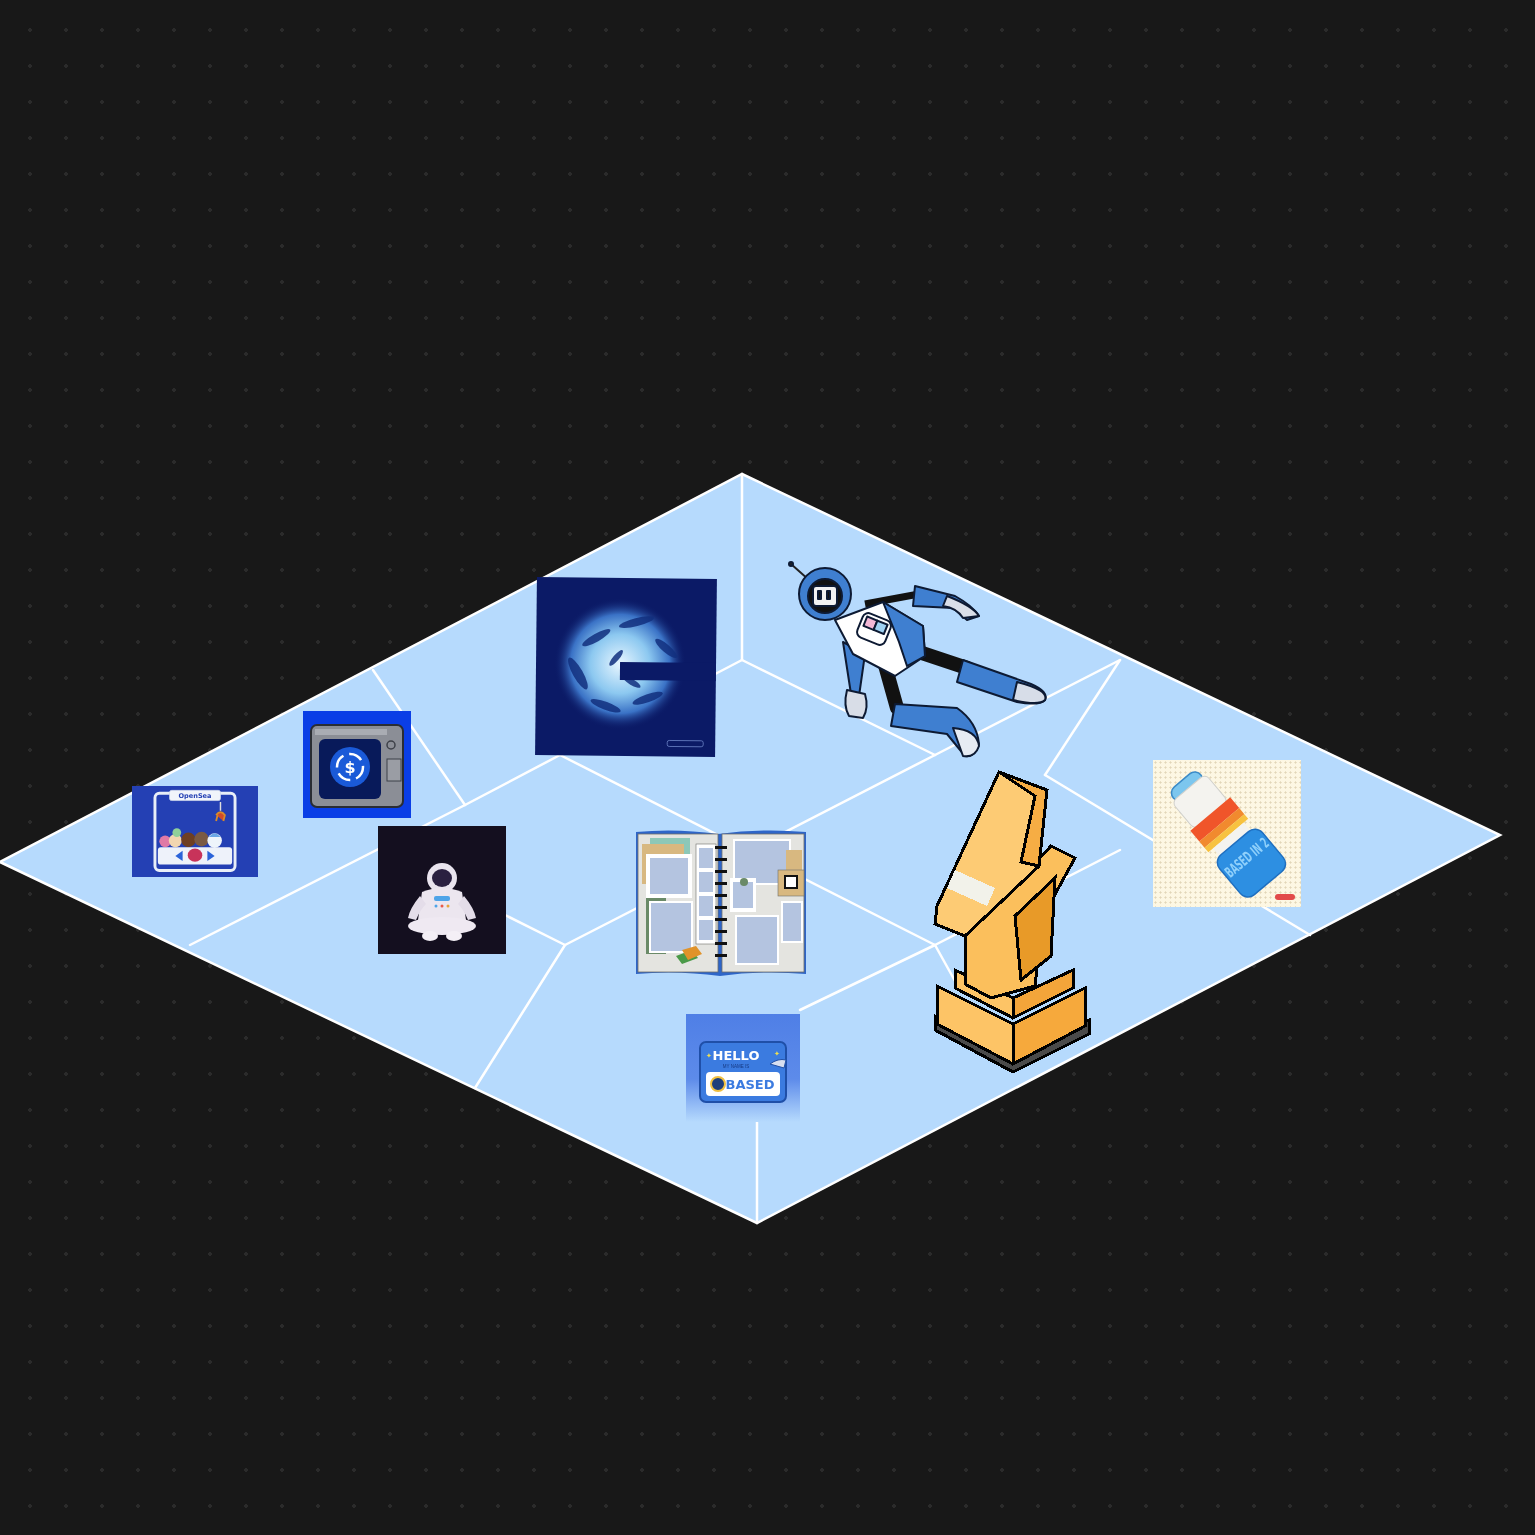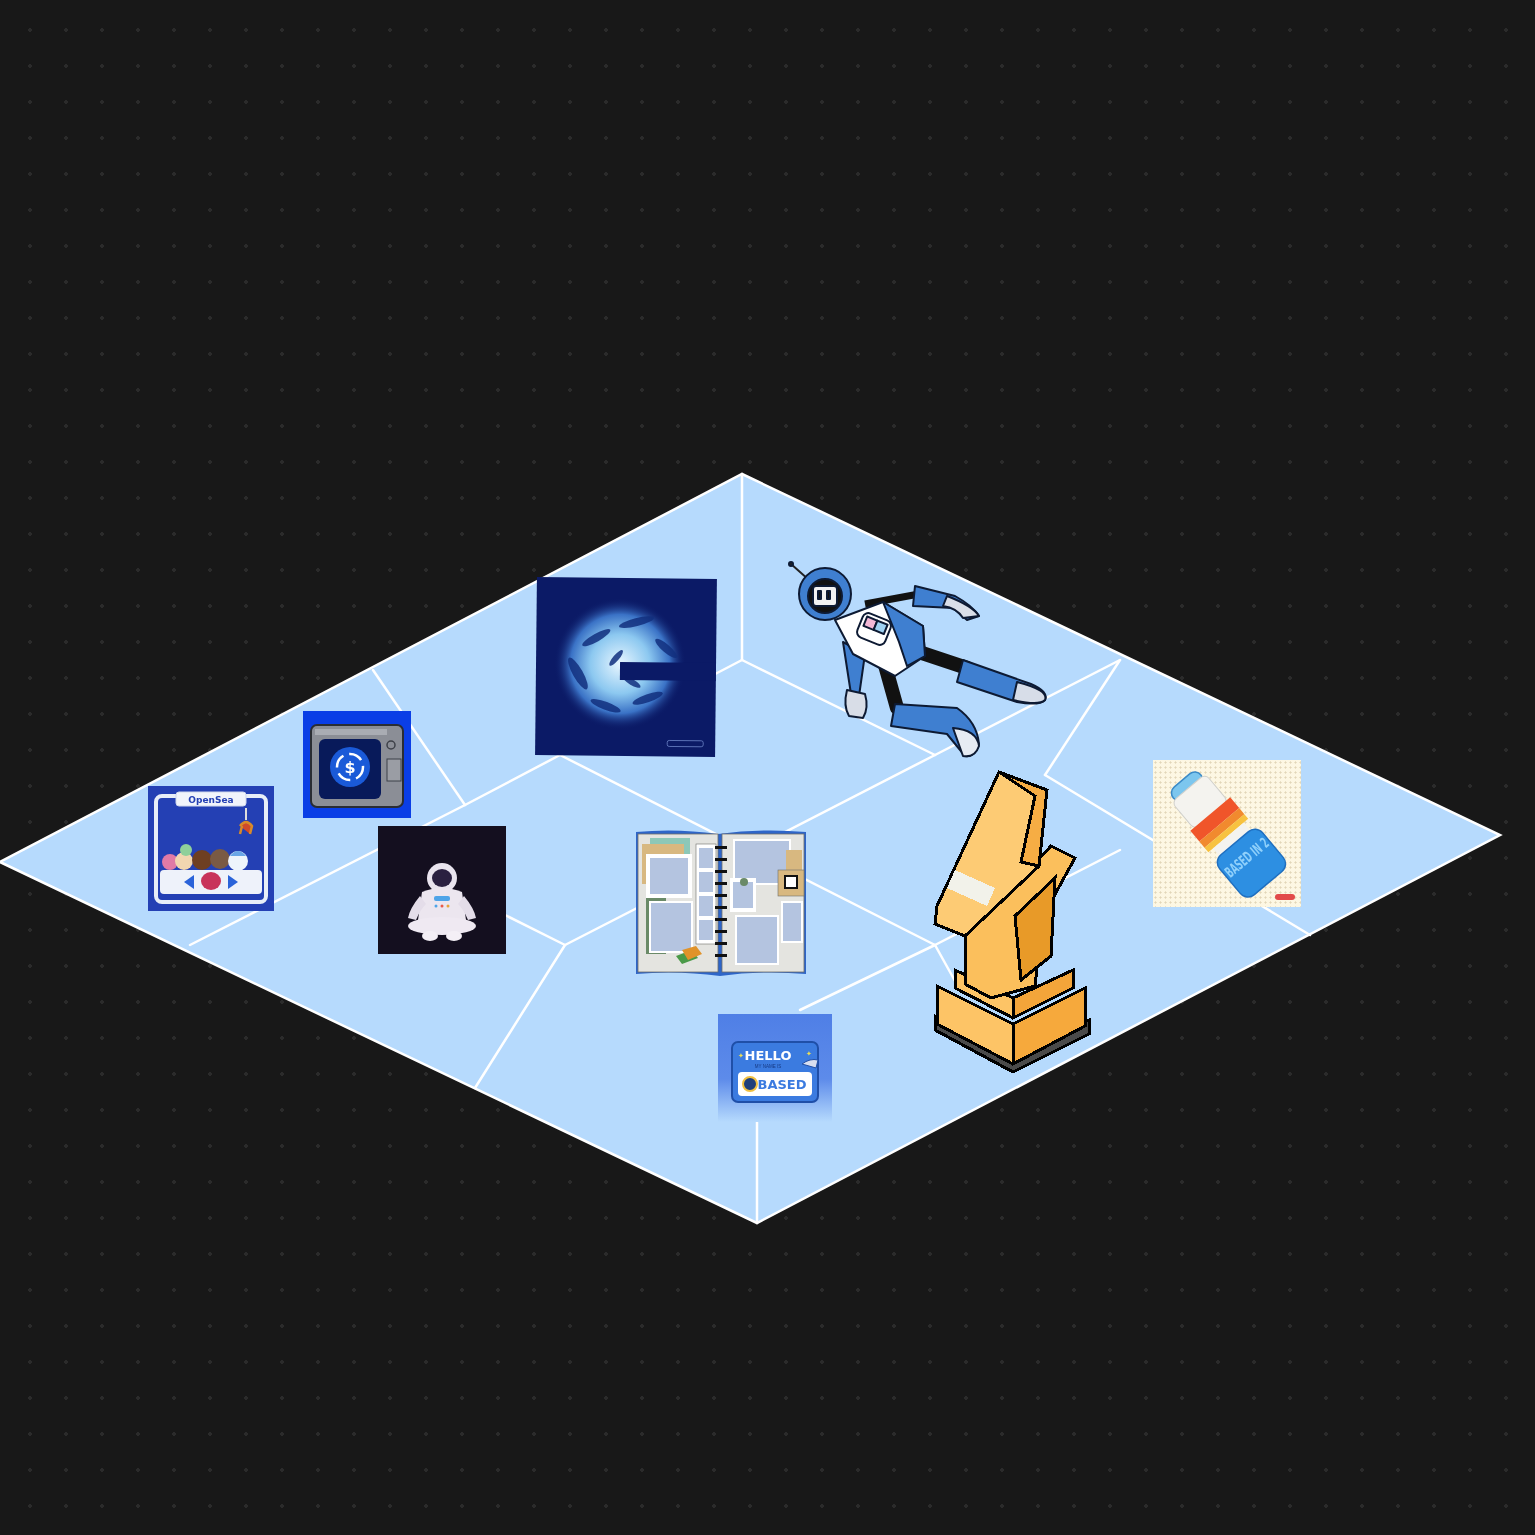--- a/index.html
+++ b/index.html
@@ -38,21 +38,21 @@
       <line x1="1045" y1="775" x2="1310" y2="935"></line>
       <line x1="565" y1="945" x2="475" y2="1088"></line>
       <line x1="505" y1="915" x2="565" y2="945"></line>
       <line x1="935" y1="945" x2="1120" y2="850"></line>
       <line x1="935" y1="945" x2="960" y2="990"></line>
       <line x1="757" y1="1120" x2="757" y2="1223"></line>
       <line x1="800" y1="1010" x2="935" y2="945"></line>
     </g>
   </svg>
 
-  <div class="art" style="left:148px;top:786px;width:126px;height:125px;background:#2440b4;">
+  <div class="art" style="left:132px;top:786px;width:126px;height:91px;background:#2440b4;">
     <svg viewBox="0 0 126 125">
       <rect x="8" y="10" width="110" height="106" rx="6" fill="none" stroke="#e8eef8" stroke-width="4"></rect>
       <rect x="28" y="6" width="70" height="14" rx="3" fill="#f1f4fb" stroke="#cfd7ec"></rect>
       <text class="cap" x="63" y="16.5" font-size="9" text-anchor="middle" fill="#2440b4">OpenSea</text>
       <line x1="98" y1="22" x2="98" y2="34" stroke="#ddd" stroke-width="2"></line>
       <path d="M92 40 q6 -8 12 0 l-2 8 M94 40 l-2 8" stroke="#d88a2a" stroke-width="2.5" fill="#d04a2a"></path>
       <circle cx="22" cy="76" r="8" fill="#e07aa6"></circle>
       <circle cx="36" cy="75" r="9" fill="#f2d6b0"></circle>
       <circle cx="38" cy="64" r="6" fill="#8fd09a"></circle>
       <circle cx="54" cy="74" r="10" fill="#6e3f22"></circle>
@@ -191,21 +191,21 @@
       <circle cx="112" cy="56" r="4" fill="#6a8a68"></circle>
       <rect x="146" y="44" width="26" height="26" fill="#d8b880" stroke="#6e6e6a" stroke-width="0.6"></rect>
       <rect x="153" y="50" width="12" height="12" fill="#fff" stroke="#111" stroke-width="2"></rect>
       <rect x="104" y="90" width="42" height="48" fill="#b4c4e0" stroke="#fff" stroke-width="2"></rect>
       <rect x="150" y="76" width="20" height="40" fill="#b4c4e0" stroke="#fff" stroke-width="2"></rect>
       <path d="M44 130 L60 124 L66 132 L50 138 Z" fill="#4a9a48"></path>
       <path d="M50 124 L64 120 L70 128 L56 134 Z" fill="#e0932a"></path>
     </svg>
   </div>
 
-  <div class="art" style="left:686px;top:1014px;width:114px;height:108px;background:linear-gradient(180deg,#4f7fe6 0%,#5d8bea 60%,#b6dafd 100%);margin-left:32px;">
+  <div class="art" style="left:686px;top:1014px;width:114px;height:108px;background:linear-gradient(180deg,#4f7fe6 0%,#5d8bea 60%,#b6dafd 100%);">
     <svg viewBox="0 0 114 108">
       <rect x="14" y="28" width="86" height="60" rx="6" fill="#3b7be0" stroke="#1f4fa8" stroke-width="2"></rect>
       <text class="cap" x="50" y="46" font-size="13" text-anchor="middle" fill="#ffffff">HELLO</text>
       <text x="50" y="54" font-size="4.5" text-anchor="middle" fill="#173a84">MY NAME IS</text>
       <rect x="20" y="58" width="74" height="24" rx="4" fill="#ffffff"></rect>
       <circle cx="32" cy="70" r="7" fill="#1f3f7a" stroke="#f0c040" stroke-width="2"></circle>
       <text class="cap" x="64" y="75" font-size="13" text-anchor="middle" fill="#3b7be0">BASED</text>
       <path d="M84 50 q8 -6 16 -4 l-2 8 z" fill="#d8dff0" stroke="#1f4fa8"></path>
       <text x="20" y="44" font-size="7" fill="#f0e050">✦</text>
       <text x="88" y="42" font-size="7" fill="#f0e050">✦</text>

